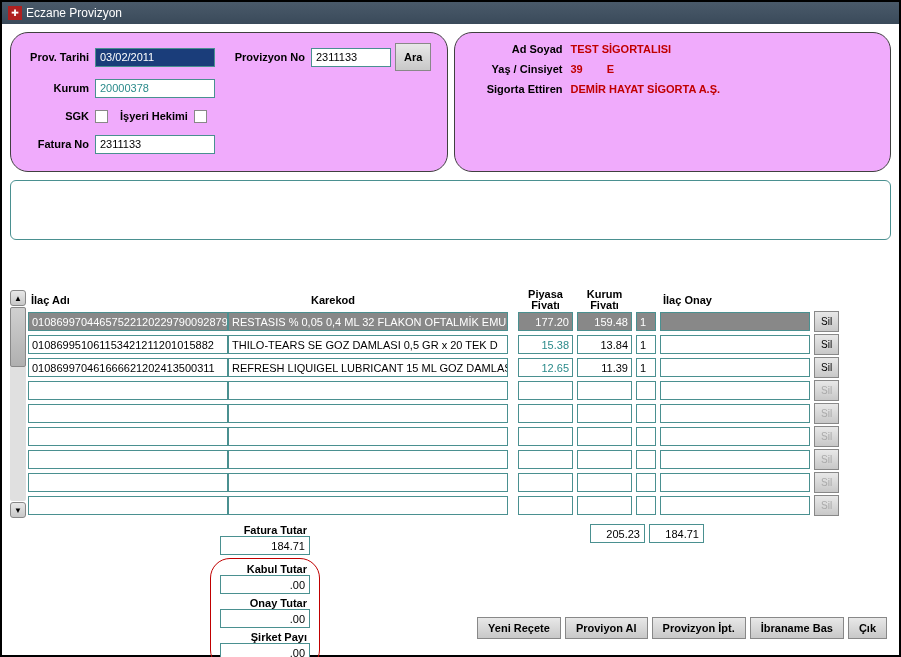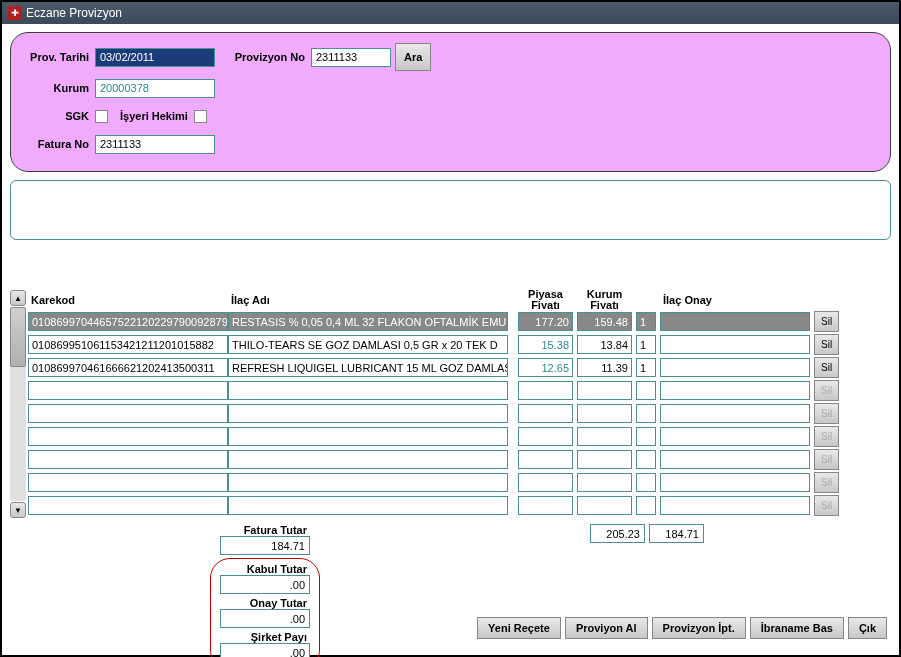--- a/index.html
+++ b/index.html
@@ -84,37 +84,52 @@
           <span class="chk"></span>
           <span style="font-weight:bold;margin-left:12px">İşyeri Hekimi</span>
           <span class="chk" style="margin-left:6px"></span>
         </div>
         <div class="form-row">
           <span class="form-label">Fatura No</span>
           <input class="form-input" style="width: 120px;" value="2311133">
         </div>
       </div>
 
+      <div class="panel panel-right">
+        <div class="info-row">
+          <span class="info-label">Ad Soyad</span>
+          <span class="info-value">TEST SİGORTALISI</span>
+        </div>
+        <div class="info-row">
+          <span class="info-label">Yaş / Cinsiyet</span>
+          <span class="info-value">39</span>
+          <span class="info-value" style="margin-left:24px">E</span>
+        </div>
+        <div class="info-row">
+          <span class="info-label">Sigorta Ettiren</span>
+          <span class="info-value">DEMİR HAYAT SİGORTA A.Ş.</span>
+        </div>
+      </div>
     </div>
 
     <div class="msg-panel"></div>
 
     <div class="grid-wrap">
       <div class="scrollbar">
         <div class="scroll-btn">▲</div>
         <div class="scroll-track">
           <div class="scroll-thumb"></div>
         </div>
         <div class="scroll-btn">▼</div>
       </div>
 
       <div class="grid-main">
         <div class="grid-headers">
+          <div class="cell hdr ilac">İlaç Adı</div>
           <div class="cell hdr karekod">Karekod</div>
-          <div class="cell hdr ilac">İlaç Adı</div>
           <div class="cell hdr piyasa" style="white-space:normal;line-height:1">Piyasa Fiyatı</div>
           <div class="cell hdr kurum" style="white-space:normal;line-height:1">Kurum Fiyatı</div>
           <div class="cell hdr qty"></div>
           <div class="cell hdr onay">İlaç Onay</div>
         </div>
         <div id="grid-rows">
             <div class="grid-row">
               <div class="cell karekod selected">010869970446575221202297900928791</div>
               <div class="cell ilac selected">RESTASIS % 0,05 0,4 ML 32 FLAKON OFTALMİK EMULSİYON</div>
               <div class="cell piyasa num teal selected">177.20</div>

